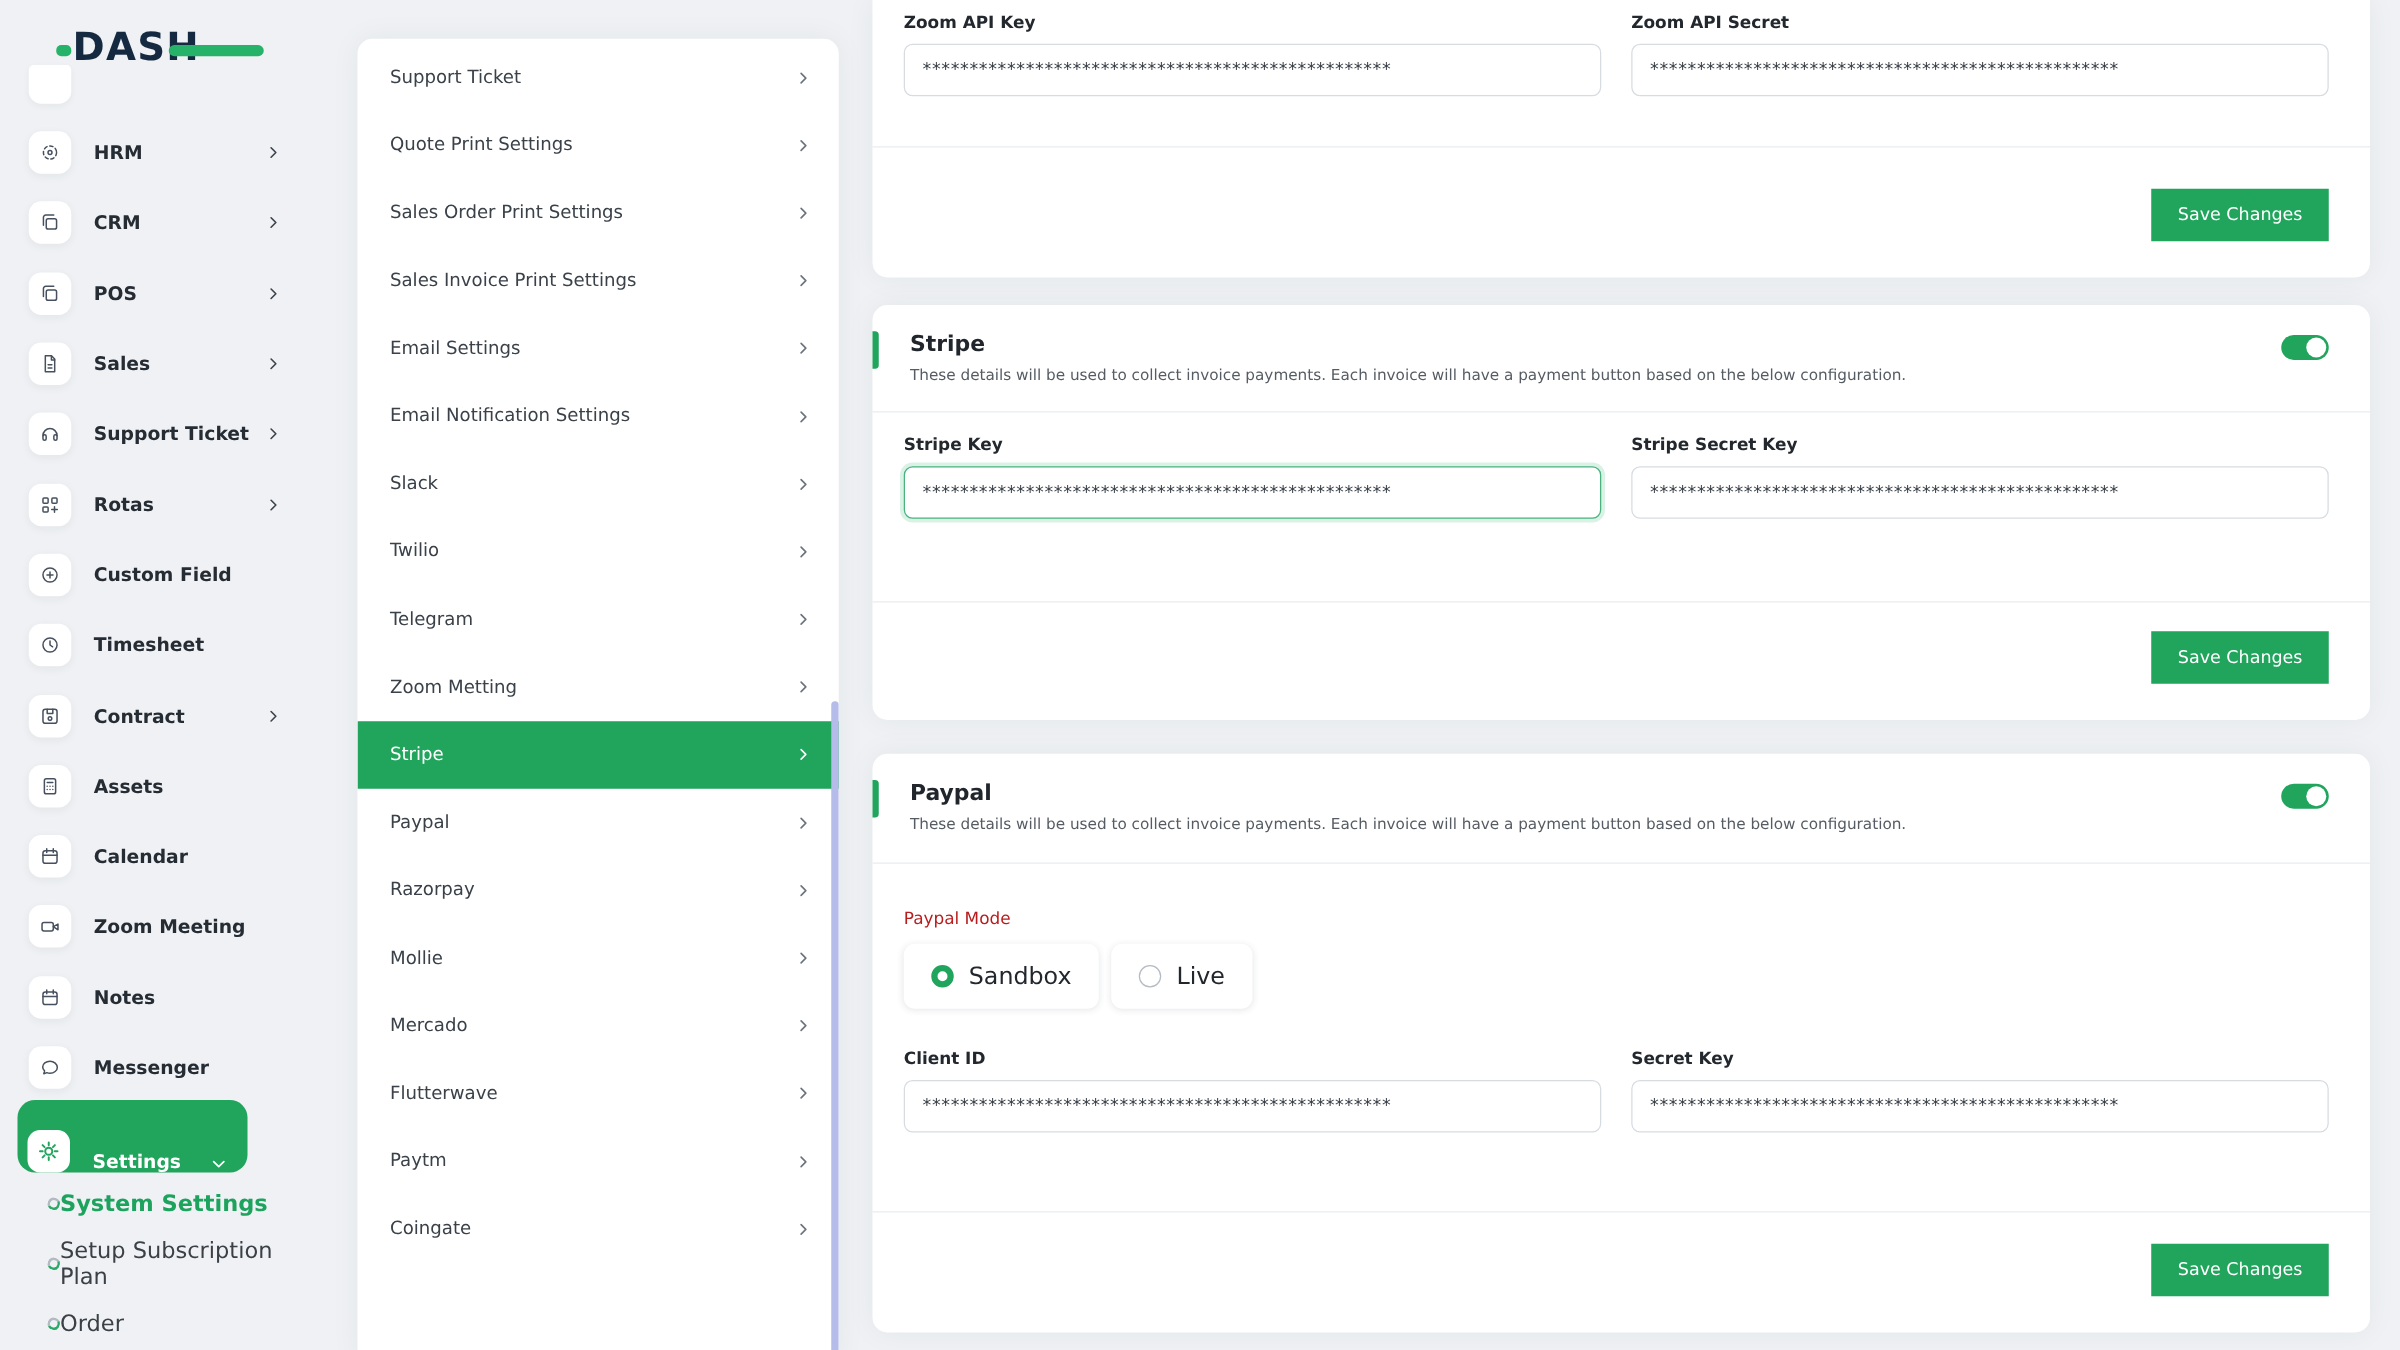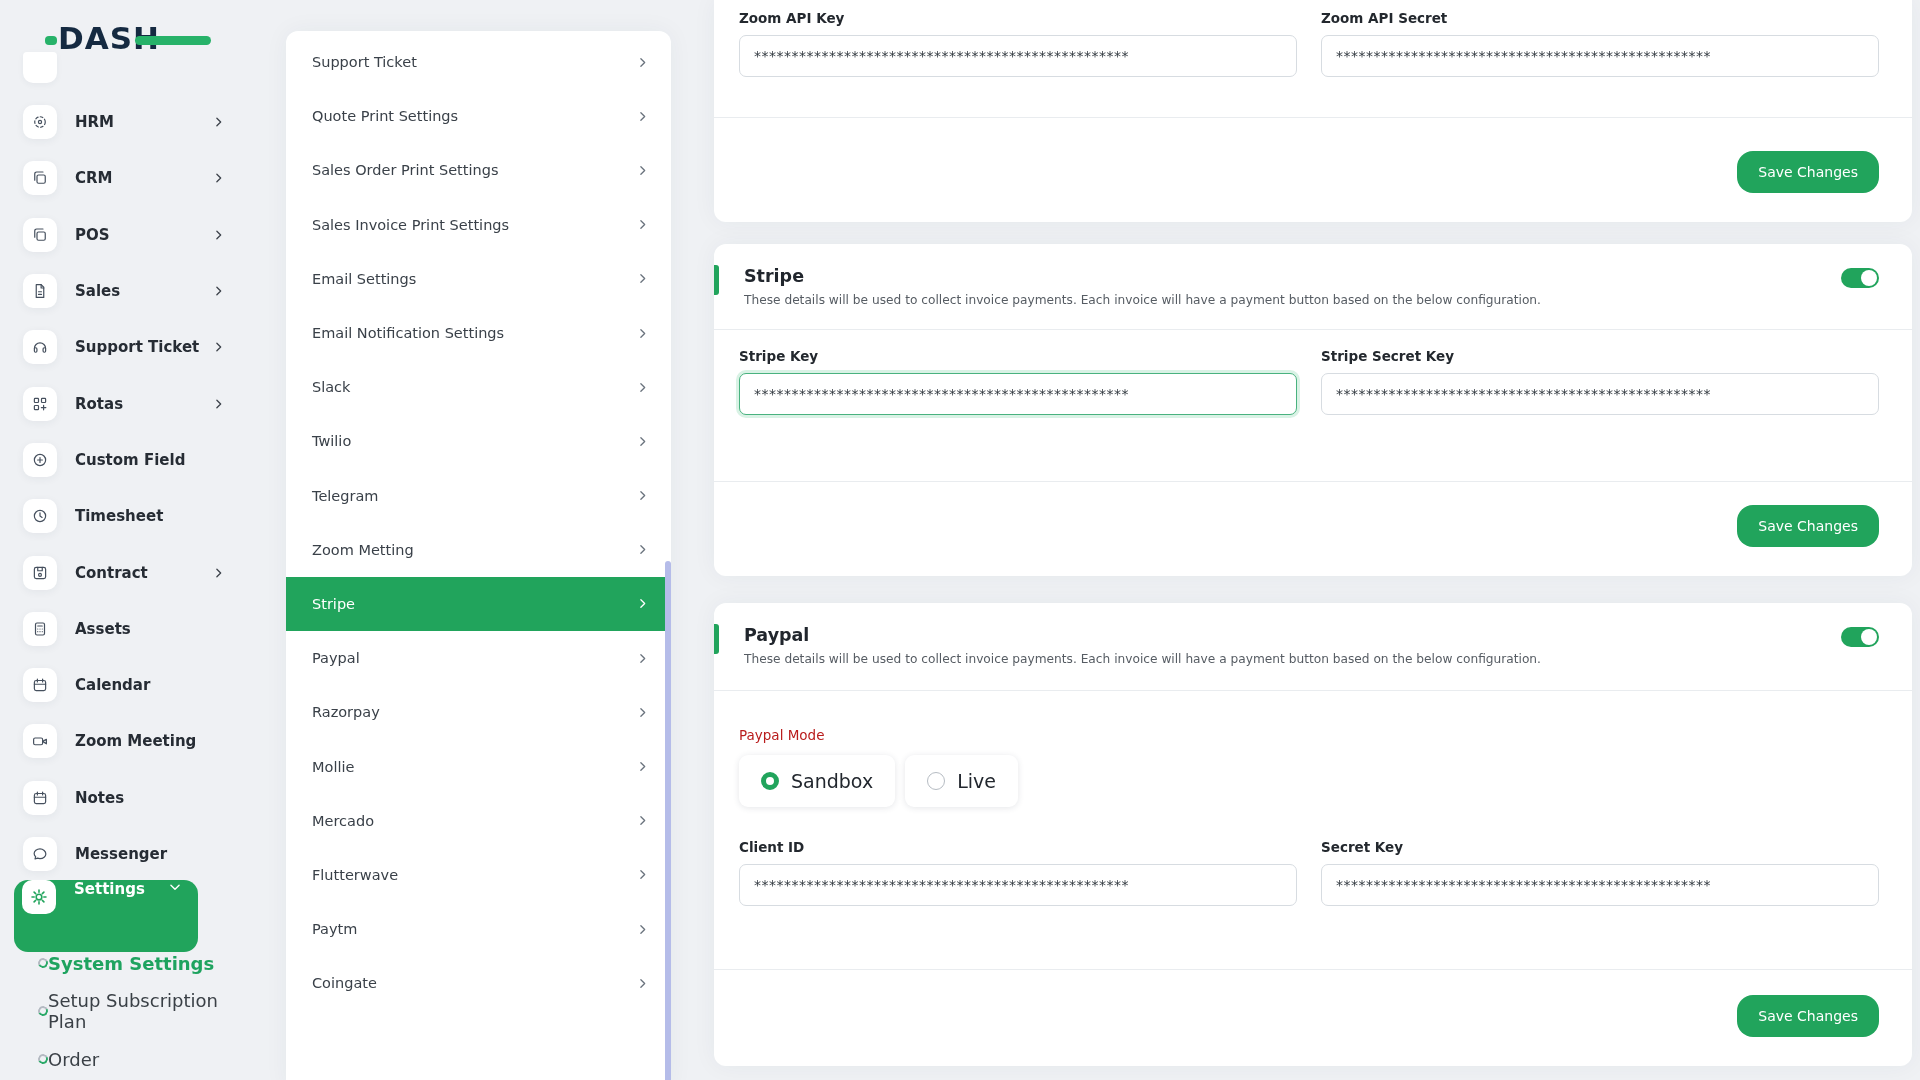--- a/index.html
+++ b/index.html
@@ -18,22 +18,22 @@
   .logo-bar { position:absolute; left:77px; top:16px; width:76px; height:9px; border-radius:5px; background:#27b269; }
   .partial-icon { position:absolute; left:23px; top:52px; width:34px; height:31px;
     background:#fff; border-radius:4px 4px 10px 10px; box-shadow:0 2px 6px rgba(40,50,70,.05); }
   .nav { position:absolute; left:0; top:94px; width:245px; list-style:none; }
   .nav-item { position:relative; height:56.3px; display:flex; align-items:center; cursor:pointer; }
   .icon-box { width:34px; height:34px; margin-left:23px; background:#fff; border-radius:10px;
     display:flex; align-items:center; justify-content:center; box-shadow:0 2px 8px rgba(40,50,70,.06); flex:none; }
   .nav-label { margin-left:18px; font-size:15px; font-weight:600; color:#262c34; }
   .nav-chevron { position:absolute; right:20px; top:50%; transform:translateY(-50%); display:flex; }
   
-  .settings-pill { position:absolute; left:14px; top:880px; width:184px; height:72px;
-    background:#21a45c; border-radius:14px; display:flex; align-items:flex-start; cursor:pointer; }
+  .settings-pill { position:absolute; left:14px; top:880px; width:184px; height:58px;
+    background:#21a45c; border-radius:14px; display:flex; align-items:flex-end; cursor:pointer; }
   .settings-pill .icon-box { margin-left:8px; box-shadow:none; }
   .settings-pill .nav-label { color:#fff; }
   .settings-pill .pill-chevron { position:absolute; right:16px; display:flex; }
   .subnav { position:absolute; left:0; top:939px; width:245px; list-style:none; }
   .subnav-item { height:48px; display:flex; align-items:center; cursor:pointer; }
   .bullet { width:10px; height:10px; margin-left:38px; border-radius:50%;
     border:2.5px solid #b4bac2; border-bottom-color:#2aa968; border-right-color:#2aa968;
     transform:rotate(20deg); flex:none; }
   .subnav-label { font-size:18px; color:#3a4046; }
   .subnav-item.active .subnav-label { color:#1ea35f; font-weight:bold; }
@@ -41,21 +41,21 @@
   .submenu { position:absolute; left:286px; top:31px; width:385px; height:1060px;
     background:#fff; border-radius:12px; box-shadow:0 0 24px rgba(40,50,70,.05); padding-top:4px; overflow:hidden; }
   .submenu ul { list-style:none; }
   .submenu-item { position:relative; height:54.2px; display:flex; align-items:center;
     padding:0 26px; font-size:14.5px; color:#3a4149; cursor:pointer; }
   .submenu-item .mi-chevron { position:absolute; right:22px; display:flex; }
   .submenu-item.selected { background:#21a45c; color:#fff; }
   .scroll-thumb { position:absolute; right:0; top:530px; width:6px; height:530px;
     background:#b5bce9; border-radius:3px; }
   
-  .card { position:absolute; left:714px; width:1198px; background:#fff;
+  .card { position:absolute; left:698px; width:1198px; background:#fff;
     border-radius:12px; box-shadow:0 0 24px rgba(40,50,70,.05); }
   #card-zoom   { top:0;    height:222px; border-radius:0 0 12px 12px; }
   #card-stripe { top:244px; height:332px; }
   #card-paypal { top:603px; height:463px; }
   .card-header { position:relative; padding:22px 33px 0 25px; }
   .accent { position:absolute; left:0; top:21px; width:5px; height:30px;
     background:#21a45c; border-radius:0 3px 3px 0; }
   .card-title { font-size:17.5px; font-weight:bold; color:#21262d; padding-left:5px; }
   .card-desc { margin-top:7px; font-size:12.2px; color:#565c63; padding-left:5px; }
   .toggle { position:absolute; right:33px; top:24px; width:38px; height:20px;
@@ -65,21 +65,21 @@
   .divider { border-top:1px solid #e9ecef; }
   .fields { display:flex; gap:24px; padding:0 33px 0 25px; }
   .field { flex:1; }
   .field label { display:block; font-size:13.5px; font-weight:bold; color:#23282e; margin-bottom:9px; }
   .field input { width:100%; height:42px; border:1px solid #d7dce1; border-radius:7px;
     padding:0 14px; font-family:"DejaVu Sans",sans-serif; font-size:14px; color:#333a41;
     letter-spacing:0.5px; outline:none; background:#fff; }
   .field.focused input { border-color:#49b27f; box-shadow:0 0 0 3px #d9f2e5; }
   .card-footer { position:absolute; left:0; right:0; bottom:0; }
   .btn-save { position:absolute; right:33px; bottom:29px; height:42px; padding:0 21px;
-    background:#21a45c; color:#fff; border:none; border-radius:16px;
+    background:#21a45c; color:#fff; border:none; border-radius:0;
     font-family:"DejaVu Sans",sans-serif; font-size:14px; cursor:pointer; }
   
   #card-zoom .fields { padding-top:10px; }
   #card-zoom .divider { margin-top:40px; }
   #card-stripe .header-divider { margin-top:22px; }
   #card-stripe .fields { padding-top:18px; }
   #card-stripe .divider2 { position:absolute; left:0; right:0; top:237px; }
   #card-paypal .header-divider { margin-top:24px; }
   .mode-block { padding:36px 33px 0 25px; }
   .mode-label { font-size:13.5px; color:#b91c1c; }

